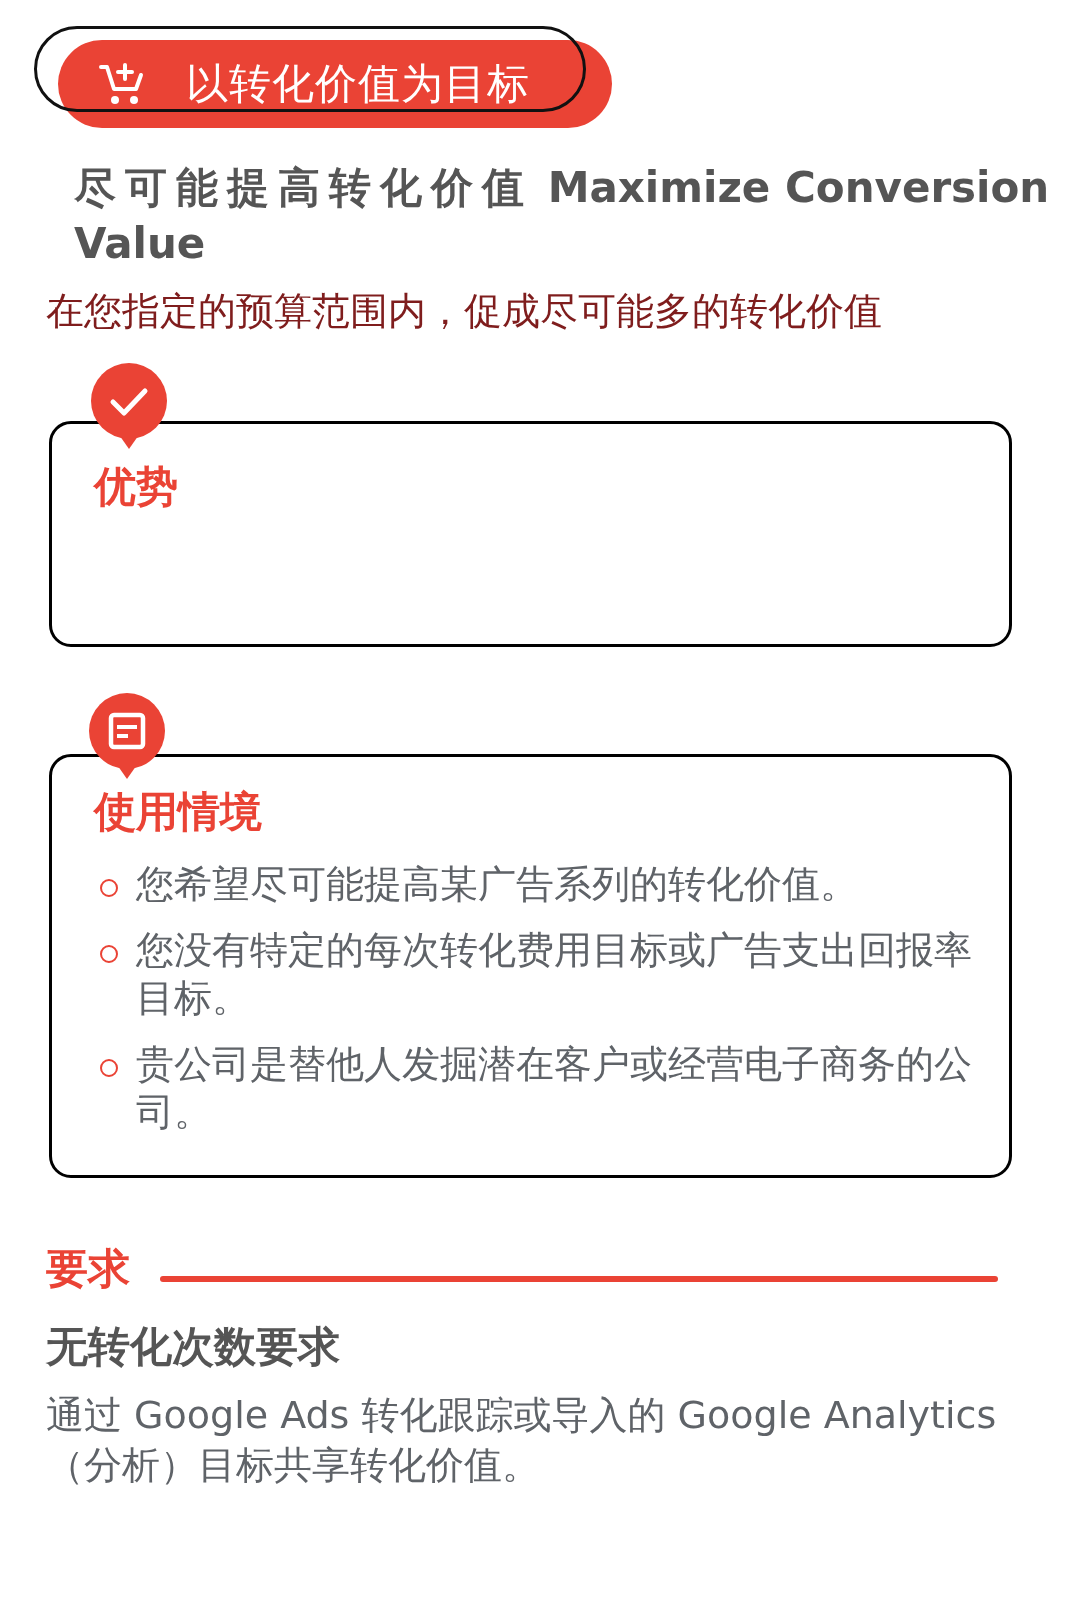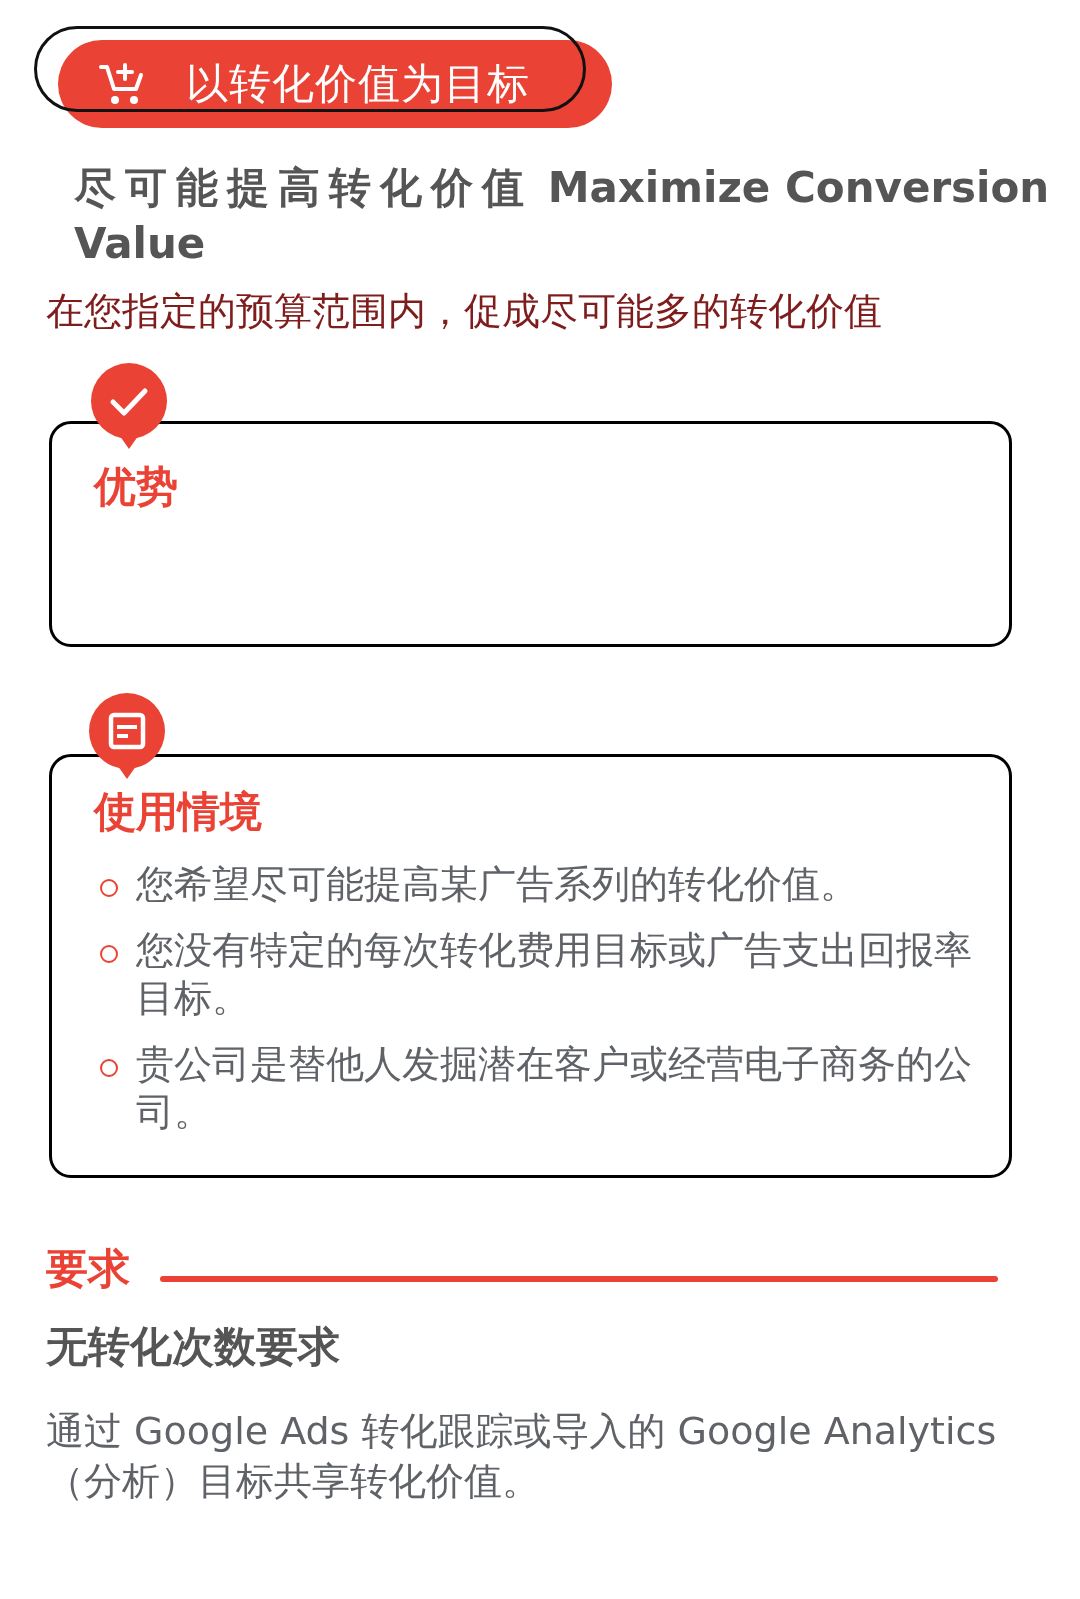--- a/index.html
+++ b/index.html
@@ -147,21 +147,20 @@
     color: #555;
     line-height: 54px;
   }
   .req-body {
     position: absolute;
     left: 46px; top: 1390px;
     width: 1020px;
     font-size: 38px;
     line-height: 50px;
     color: #5f6368;
-    margin-top: 16px;
   }
 </style>
 </head>
 <body>
 
 <div class="badge">
   <div class="badge-fill"></div>
   <div class="badge-outline"></div>
   <div class="badge-content">
     <span>

